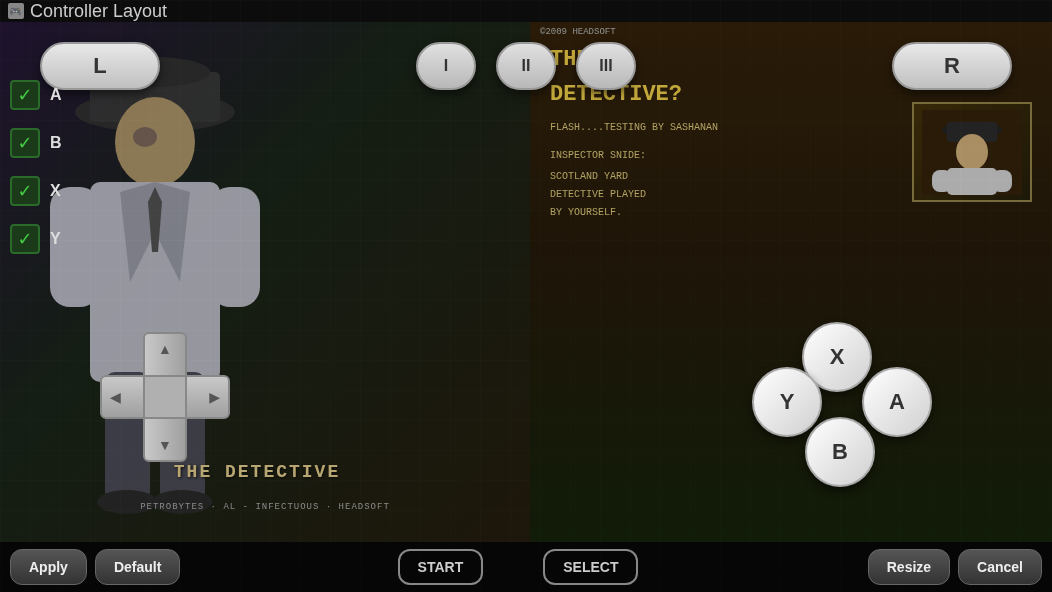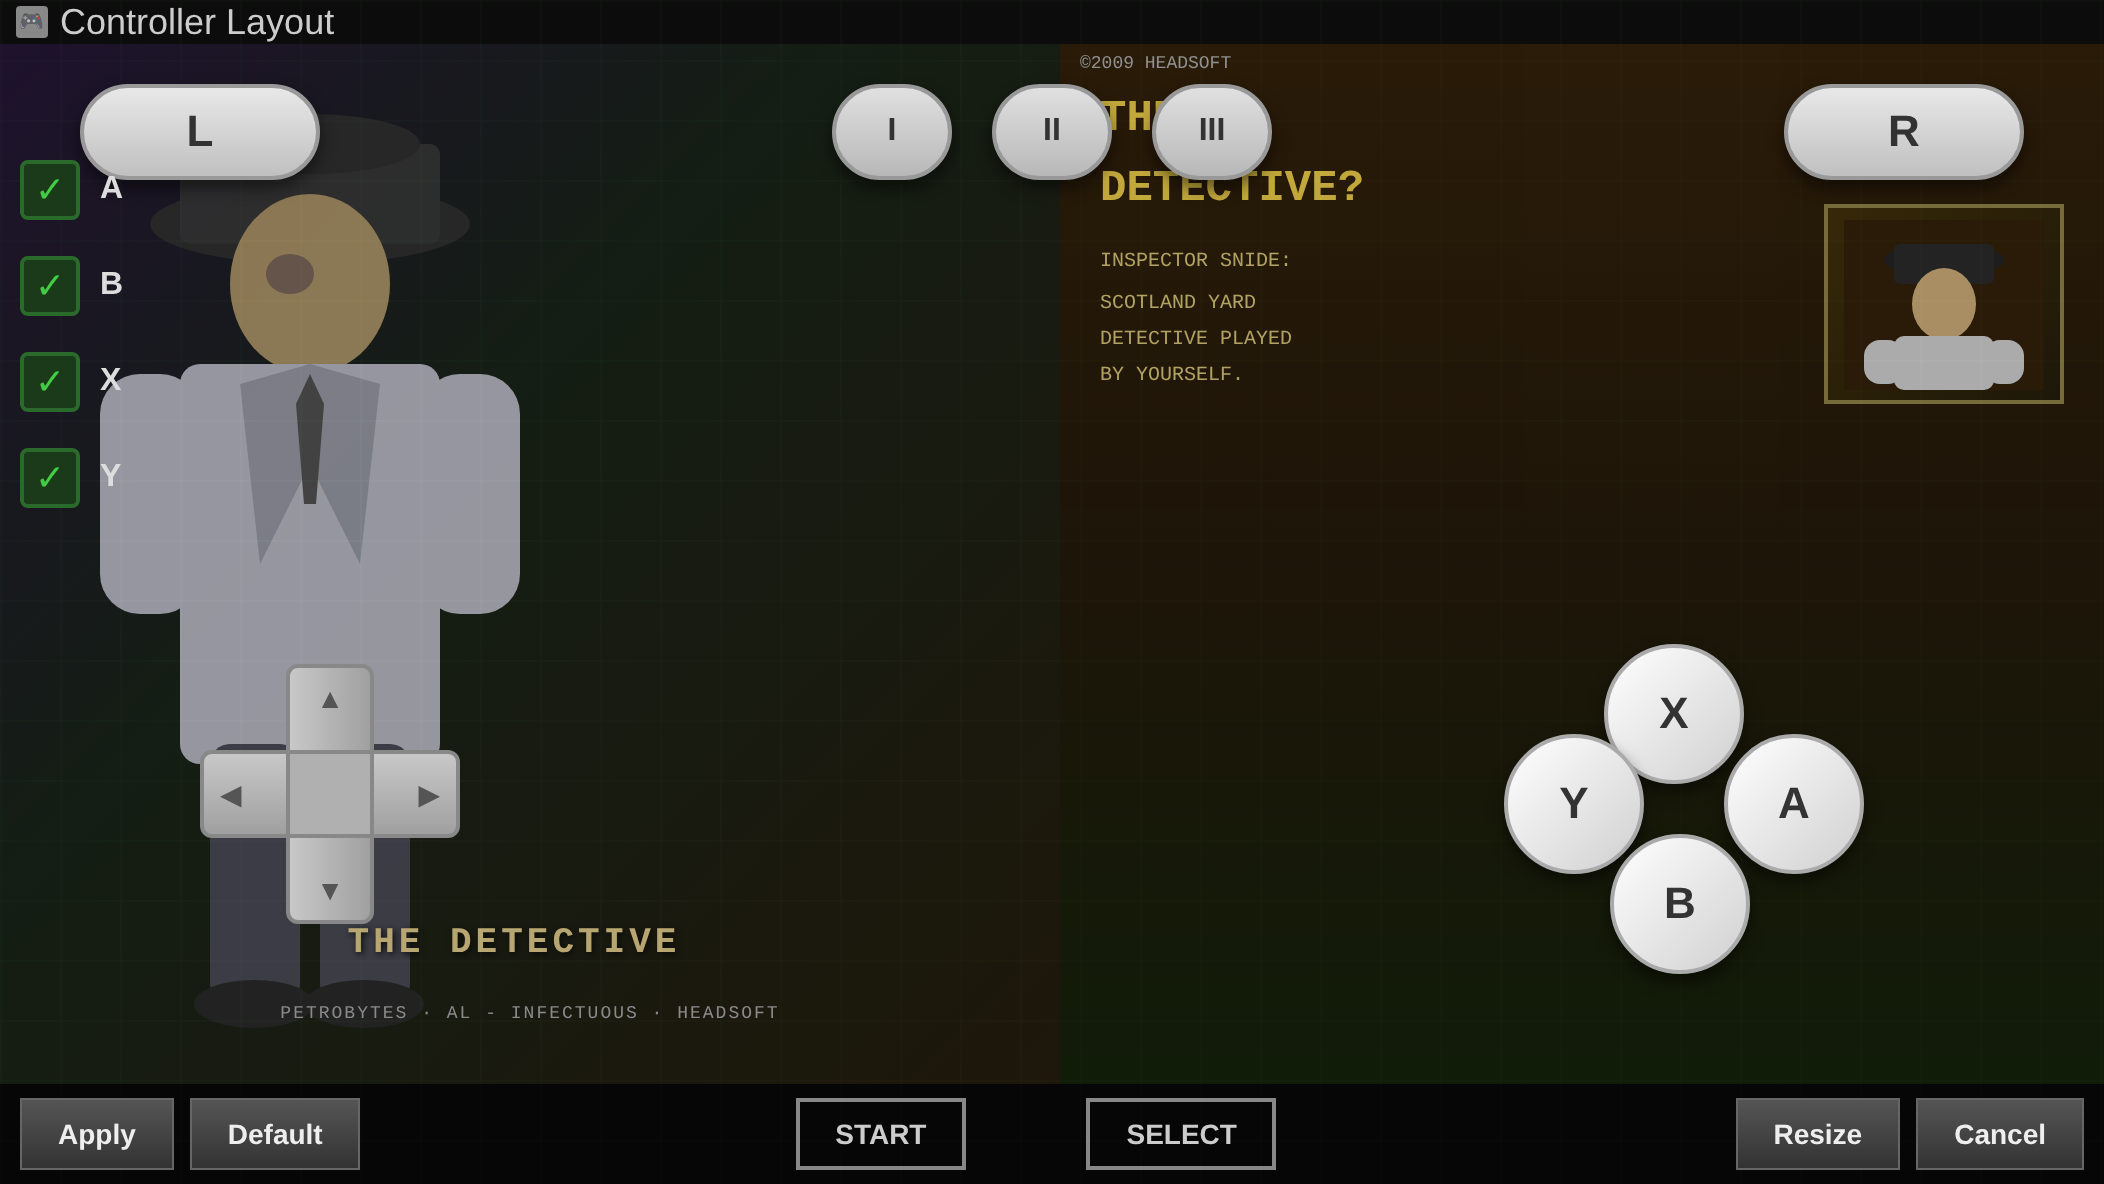--- a/index.html
+++ b/index.html
@@ -375,21 +375,21 @@
       align-items: center;
       padding: 0 10px;
       gap: 8px;
       z-index: 10;
     }
     .bottom-btn {
       height: 36px;
       padding: 0 18px;
       background: linear-gradient(180deg, #555 0%, #333 100%);
       border: 1px solid #666;
-      border-radius: 0;
+      border-radius: 12px;
       color: #eee;
       font-size: 14px;
       font-weight: bold;
       cursor: pointer;
       display: flex; align-items: center; justify-content: center;
       font-family: Arial, sans-serif;
     }
     .bottom-btn.outline {
       background: transparent;
       border: 2px solid #888;
@@ -462,20 +462,21 @@
       <div class="game-title-text">THE DETECTIVE</div>
       <div class="game-subtitle">PETROBYTES · AL - INFECTUOUS · HEADSOFT</div>
     </div>
   </div>
 
   <div class="game-right">
     <div class="game-screenshot-right">
       <div class="game-copyright">©2009 HEADSOFT</div>
       <div class="game-text-content">
         <div class="big-title">THE<br>DETECTIVE?</div>
+        <div style="margin-top:8px; font-size:10px;">FLASH....TESTING BY SASHANAN</div>
         <div style="margin-top:12px; font-size:10px;">INSPECTOR SNIDE:</div>
         <div style="margin-top:4px; font-size:10px; line-height:1.8;">SCOTLAND YARD<br>DETECTIVE PLAYED<br>BY YOURSELF.</div>
       </div>
 
       <div class="game-inset-image">
         <svg width="100" height="85" viewBox="0 0 100 85" xmlns="http://www.w3.org/2000/svg">
           <rect width="100" height="85" fill="#2a1800"></rect>
           <ellipse cx="50" cy="20" rx="30" ry="8" fill="#1a1a1a"></ellipse>
           <rect x="25" y="12" width="50" height="20" rx="3" fill="#222"></rect>
           <ellipse cx="50" cy="42" rx="16" ry="18" fill="#c8a870"></ellipse>

